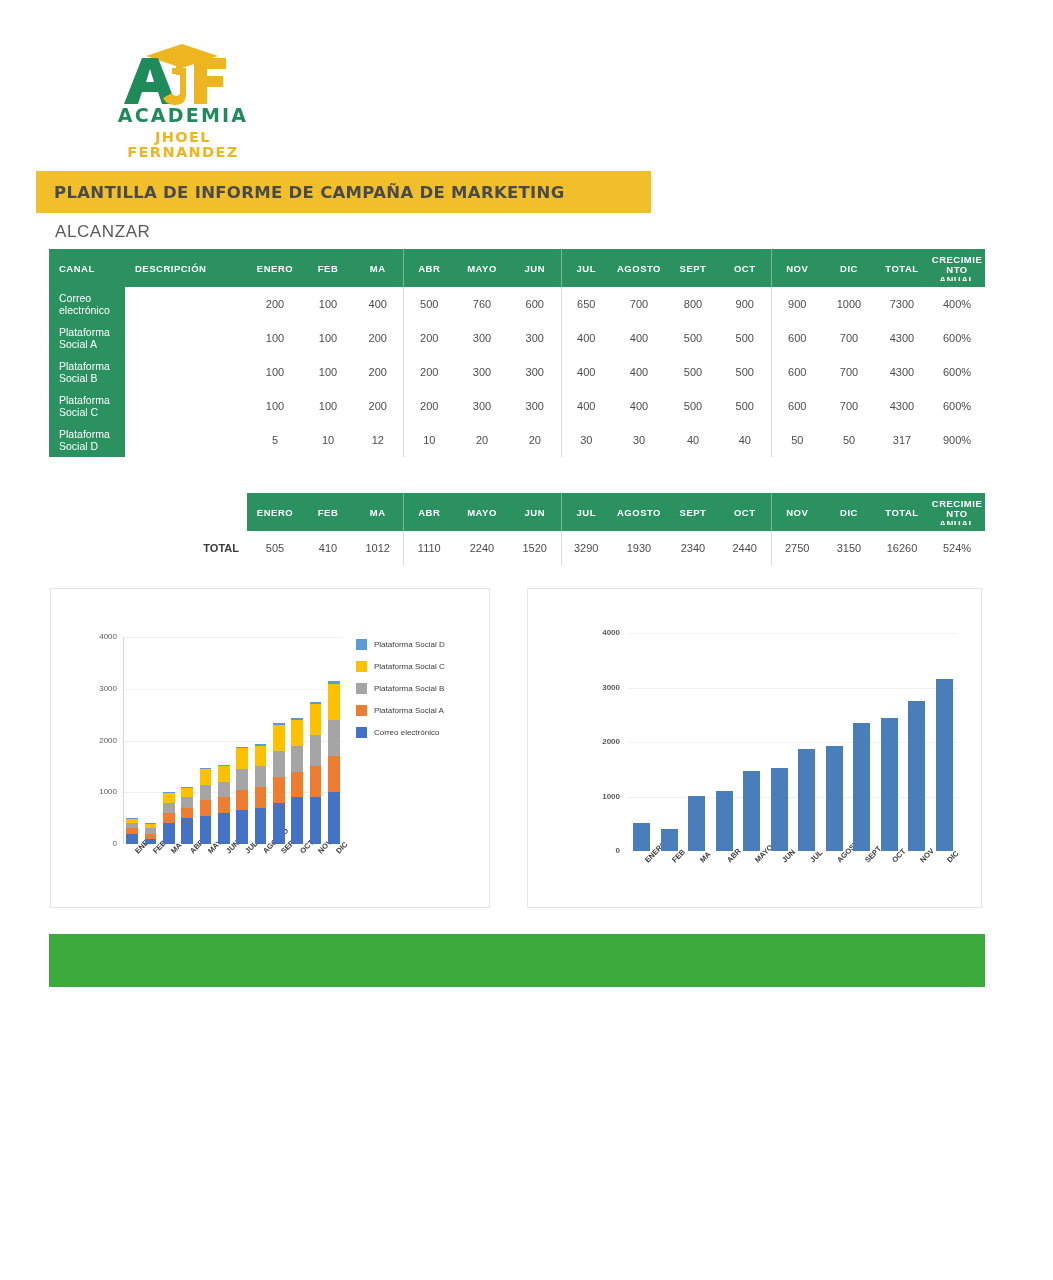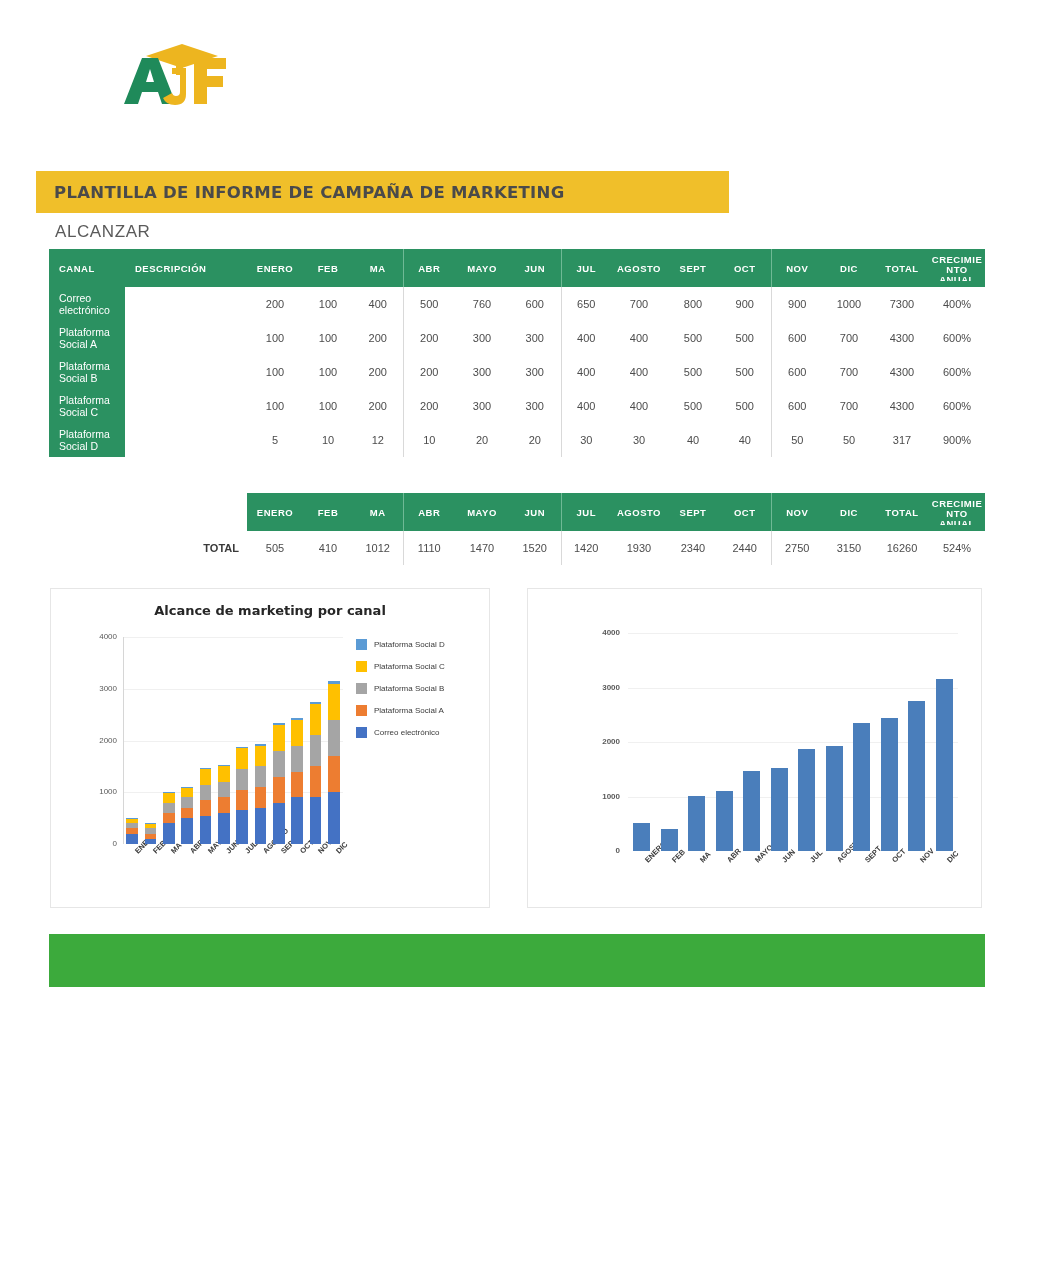--- a/index.html
+++ b/index.html
@@ -23,21 +23,21 @@
     color:#1f8a5a; line-height:1;
   }
   .logo-name {
     font-family:"DejaVu Sans", sans-serif;
     font-weight:bold; font-size:14.5px; letter-spacing:1.4px;
     color:#edb51f; line-height:1; margin-top:5px;
   }
 
   
   .banner {
-    position:absolute; left:36px; top:171px; width:693px; height:42px;
+    position:absolute; left:36px; top:171px; width:615px; height:42px;
     background:#f0bf2a;
     display:flex; align-items:center;
   }
   .banner-title {
     font-family:"DejaVu Sans", sans-serif;
     font-weight:bold; font-size:16.5px; letter-spacing:.3px;
     color:#4a4a4a; margin-left:18px;
   }
   .section-label {
     position:absolute; left:55px; top:222px;
@@ -134,20 +134,24 @@
 
       <polygon points="68,6 104,18 68,30 32,18" fill="#edb51f"></polygon>
       <rect x="62" y="25" width="7" height="12" fill="#edb51f"></rect>
 
       <path d="M10,66 L28,20 L44,20 L62,66 L48,66 L44,54 L28,54 L24,66 Z M32,44 L40,44 L36,31 Z" fill="#1f8a5a"></path>
 
       <path d="M58,30 L72,30 L72,56 Q72,67 61,67 Q52,67 49,60 L58,55 Q59,58 62,58 Q66,58 66,54 L66,36 L58,36 Z" fill="#edb51f"></path>
 
       <path d="M80,20 L112,20 L112,31 L93,31 L93,38 L109,38 L109,49 L93,49 L93,66 L80,66 Z" fill="#edb51f"></path>
     </svg>
+  </div>
+  <div class="logo-text">
+    <div class="logo-academia">ACADEMIA</div>
+    <div class="logo-name">JHOEL FERNANDEZ</div>
   </div>
 </div>
 
 <div class="banner">
   <span class="banner-title">PLANTILLA DE INFORME DE CAMPAÑA DE MARKETING</span>
 </div>
 <div class="section-label">ALCANZAR</div>
 
 <table class="tbl-main">
   <thead>
@@ -292,36 +296,35 @@
       </th>
     </tr>
   </thead>
   <tbody id="tot-body">
       <tr>
         <td class="lbl">TOTAL</td>
         <td>505</td>
         <td>410</td>
         <td>1012</td>
         <td class="sep-l">1110</td>
-        <td>1470</td>
+        <td>2240</td>
         <td>1520</td>
-        <td class="sep-l">1420</td>
+        <td class="sep-l">3290</td>
         <td>1930</td>
         <td>2340</td>
         <td>2440</td>
         <td class="sep-l">2750</td>
         <td>3150</td>
         <td>16260</td>
         <td>524%</td>
       </tr>
     </tbody>
 </table>
 
 <div class="panel" id="panel-left">
-  <div class="chart-title-left">Alcance de marketing por canal</div>
   <div class="plot" id="plot-left" style="left:0;top:0;width:440px;height:320px;">
       <div class="gridline" style="left: 72px; top: 48px; width: 220px;"></div>
       <div class="ytick" style="left: 28px; top: 43px; width: 38px;">4000</div>
       <div class="gridline" style="left: 72px; top: 99.75px; width: 220px;"></div>
       <div class="ytick" style="left: 28px; top: 94.75px; width: 38px;">3000</div>
       <div class="gridline" style="left: 72px; top: 151.5px; width: 220px;"></div>
       <div class="ytick" style="left: 28px; top: 146.5px; width: 38px;">2000</div>
       <div class="gridline" style="left: 72px; top: 203.25px; width: 220px;"></div>
       <div class="ytick" style="left: 28px; top: 198.25px; width: 38px;">1000</div>
       <div class="ytick" style="left: 28px; top: 250px; width: 38px;">0</div>

